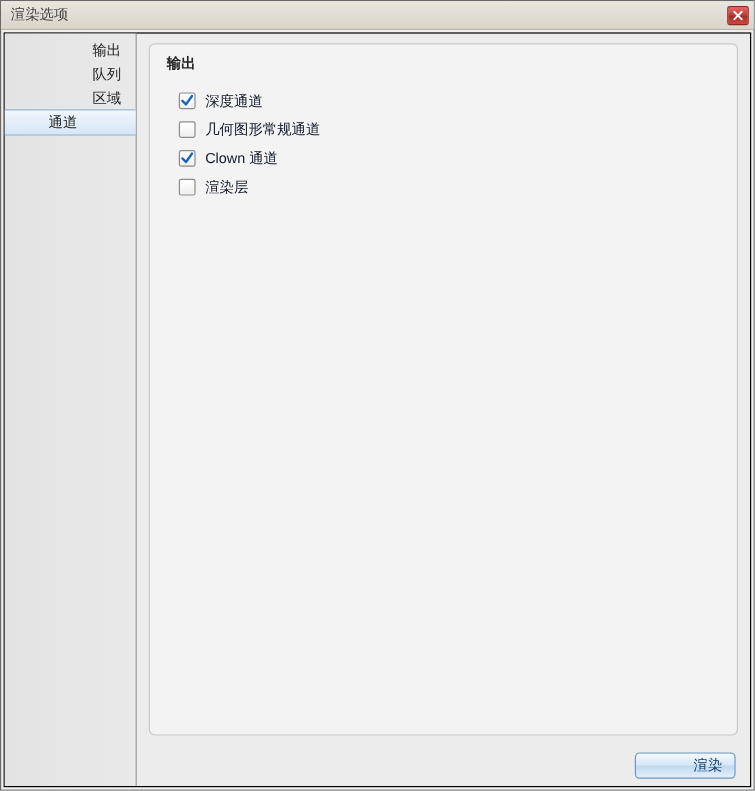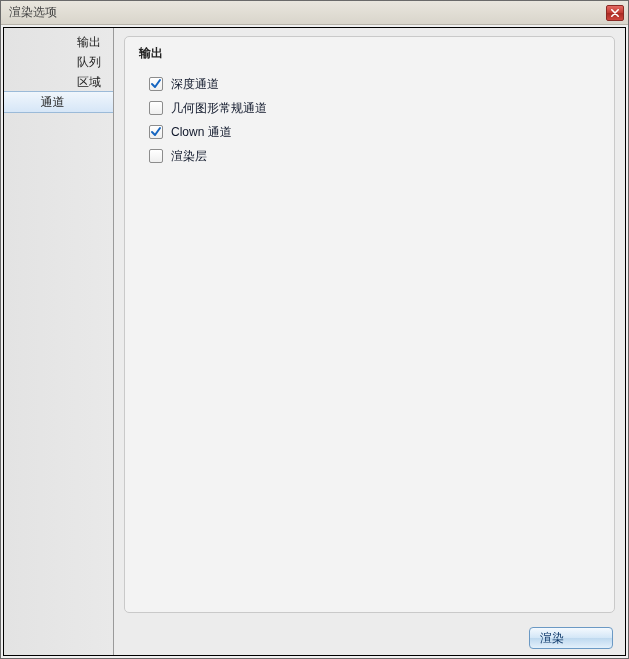--- a/index.html
+++ b/index.html
@@ -125,21 +125,21 @@
       height: 34px;
       display: flex;
       align-items: center;
       justify-content: flex-end;
       padding-right: 12px;
     }
     .btn {
       min-width: 84px;
       height: 22px;
       line-height: 20px;
-      text-align: left;
+      text-align: right;
       font-size: 12px;
       color: #103a6a;
       background: linear-gradient(to bottom, #f4f9fe 0%, #d4e7f7 48%, #bfd9ef 52%, #e3f0fb 100%);
       border: 1px solid #6b99c4;
       border-radius: 4px;
       cursor: default;
       padding: 0 10px;
     }
   </style>
 </head>

